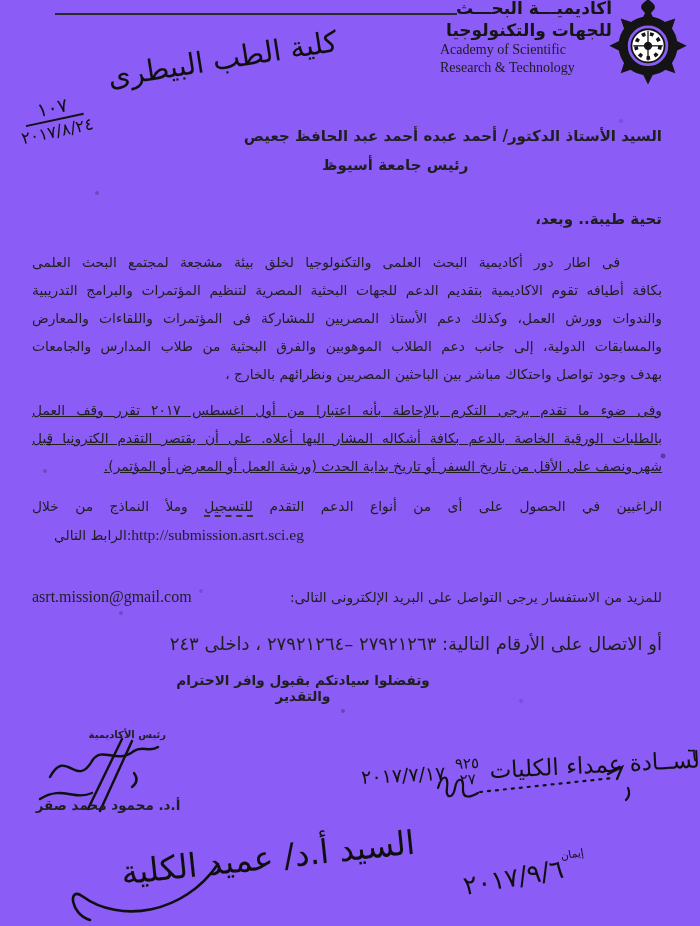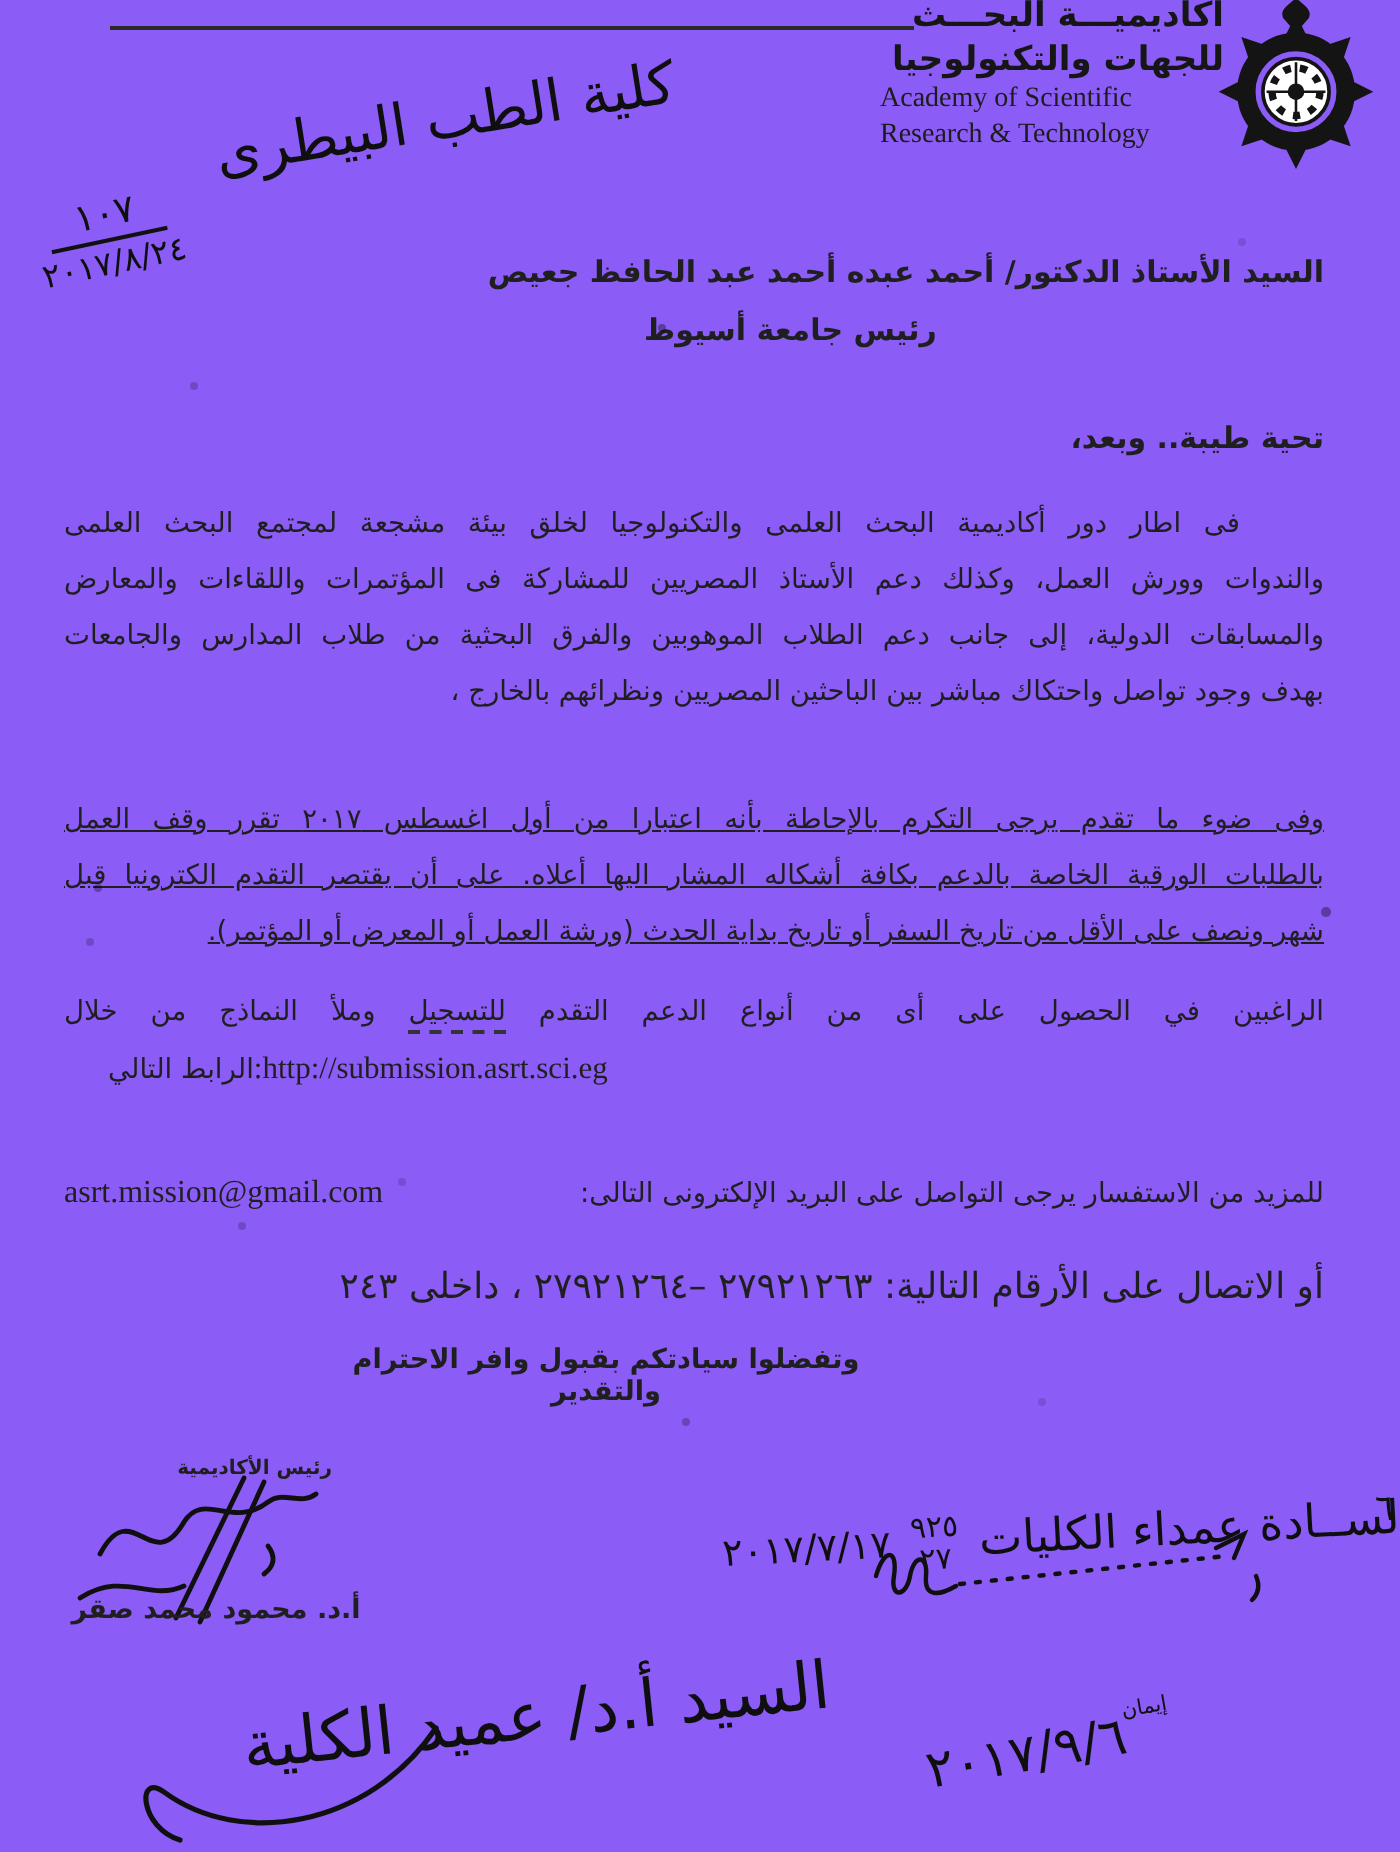--- a/index.html
+++ b/index.html
@@ -106,20 +106,21 @@
     <span class="date">٢٠١٧/٨/٢٤</span>
   </div>
 
   <div class="col addr1 bold right">السيد الأستاذ الدكتور/ أحمد عبده أحمد عبد الحافظ جعيص</div>
   <div class="col addr2 bold">رئيس جامعة أسيوط</div>
 
   <div class="col salute bold right">تحية طيبة.. وبعد،</div>
 
   <div class="col para1">
     <div class="line just indent">فى اطار دور أكاديمية البحث العلمى والتكنولوجيا لخلق بيئة مشجعة لمجتمع البحث العلمى</div>
+    <div class="line just">بكافة أطيافه تقوم الاكاديمية بتقديم الدعم للجهات البحثية المصرية لتنظيم المؤتمرات والبرامج التدريبية</div>
     <div class="line just">والندوات وورش العمل، وكذلك دعم الأستاذ المصريين للمشاركة فى المؤتمرات واللقاءات والمعارض</div>
     <div class="line just">والمسابقات الدولية، إلى جانب دعم الطلاب الموهوبين والفرق البحثية من طلاب المدارس والجامعات</div>
     <div class="line right">بهدف وجود تواصل واحتكاك مباشر بين الباحثين المصريين ونظرائهم بالخارج ،</div>
   </div>
 
   <div class="col para2">
     <div class="line just">وفى ضوء ما تقدم يرجى التكرم بالإحاطة بأنه اعتبارا من أول اغسطس ٢٠١٧ تقرر وقف العمل</div>
     <div class="line just">بالطلبات الورقية الخاصة بالدعم بكافة أشكاله المشار اليها أعلاه. على أن يقتصر التقدم الكترونيا قبل</div>
     <div class="line right">شهر ونصف على الأقل من تاريخ السفر أو تاريخ بداية الحدث (ورشة العمل أو المعرض أو المؤتمر).</div>
   </div>

